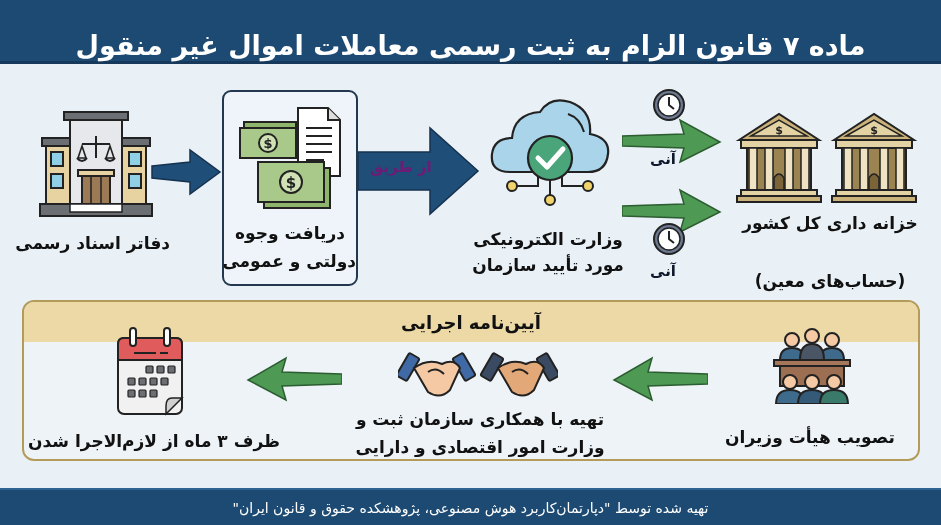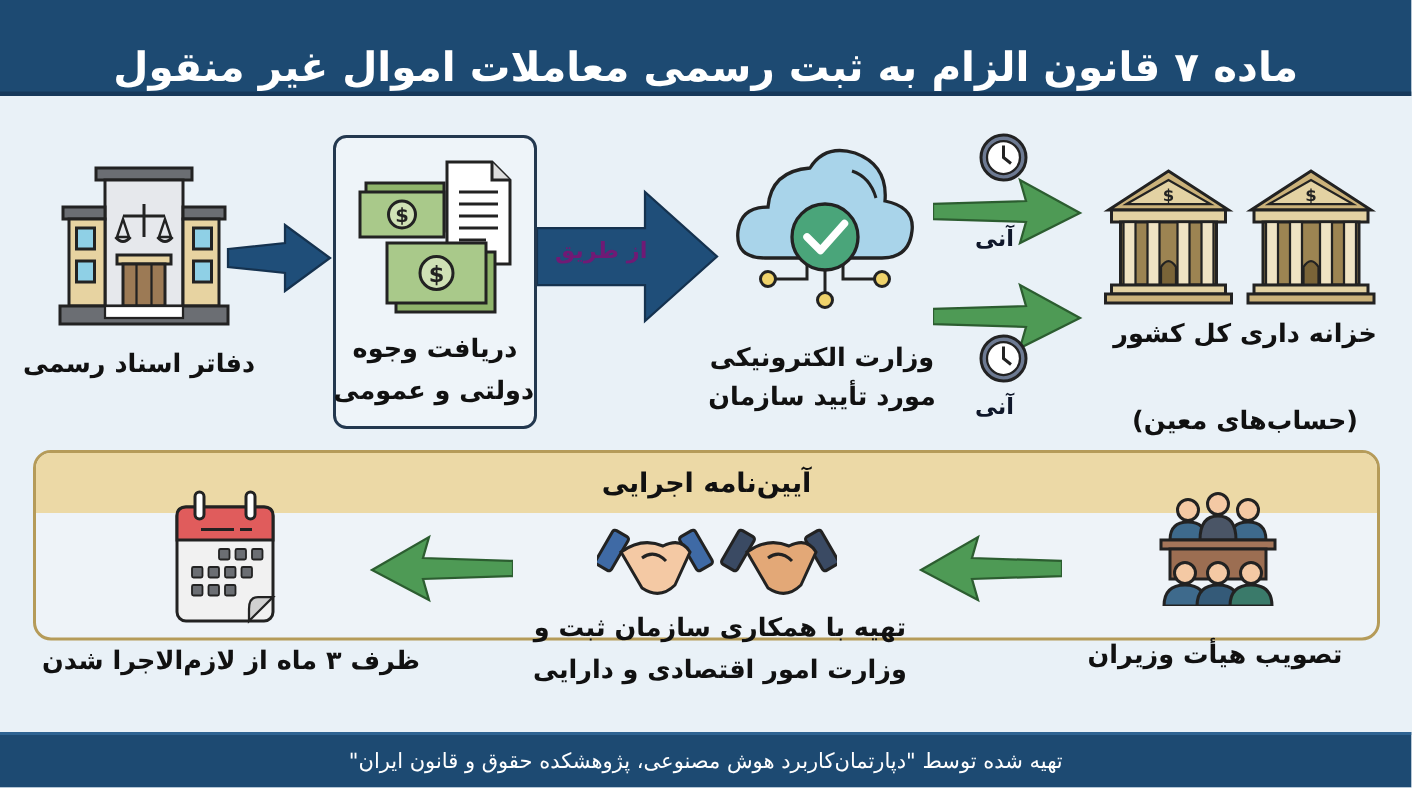--- a/index.html
+++ b/index.html
@@ -27,21 +27,21 @@
 
   .abs { position: absolute; }
   .label { position: absolute; text-align: center; color: #111; font-weight: bold; font-size: 17px; line-height: 26px; white-space: nowrap; }
   .small-label { position: absolute; color: #0f172a; font-weight: bold; font-size: 15px; }
 
   .box-funds {
     position: absolute; left: 222px; top: 90px; width: 136px; height: 196px;
     border: 2px solid #23384f; border-radius: 9px; background: #eef4f9;
   }
   .executive {
-    position: absolute; left: 22px; top: 300px; width: 898px; height: 127px;
+    position: absolute; left: 22px; top: 300px; width: 898px; height: 161px;
     border: 2px solid #b59b59; border-radius: 12px; background: #eef3f8; overflow: hidden;
   }
   .exec-band {
     position: absolute; left: 0; top: 0; width: 100%; height: 40px;
     background: #ecd9a6;
     display: flex; align-items: center; justify-content: center;
   }
   .exec-title { font-weight: bold; font-size: 18px; color: #111; }
   .via-label { position:absolute; left: 370px; top: 158px; color:#701a75; font-weight:bold; font-size:15px; }
 </style>

